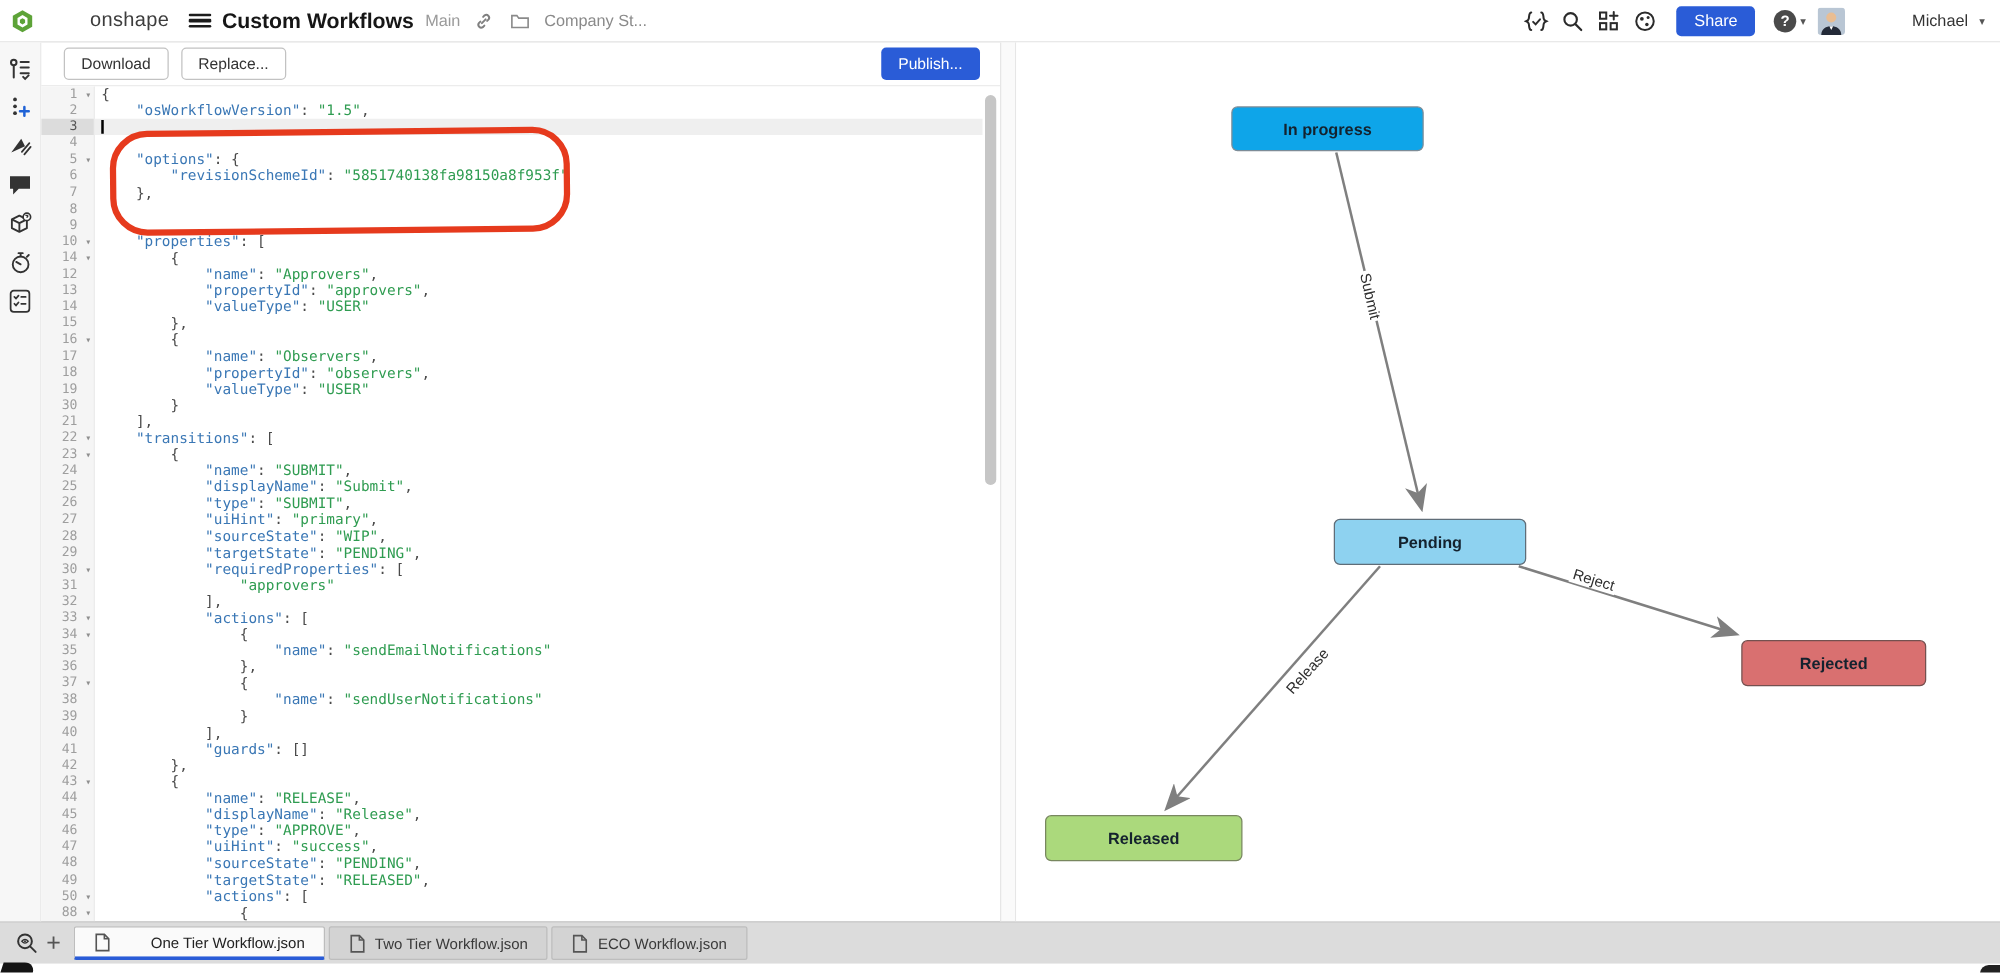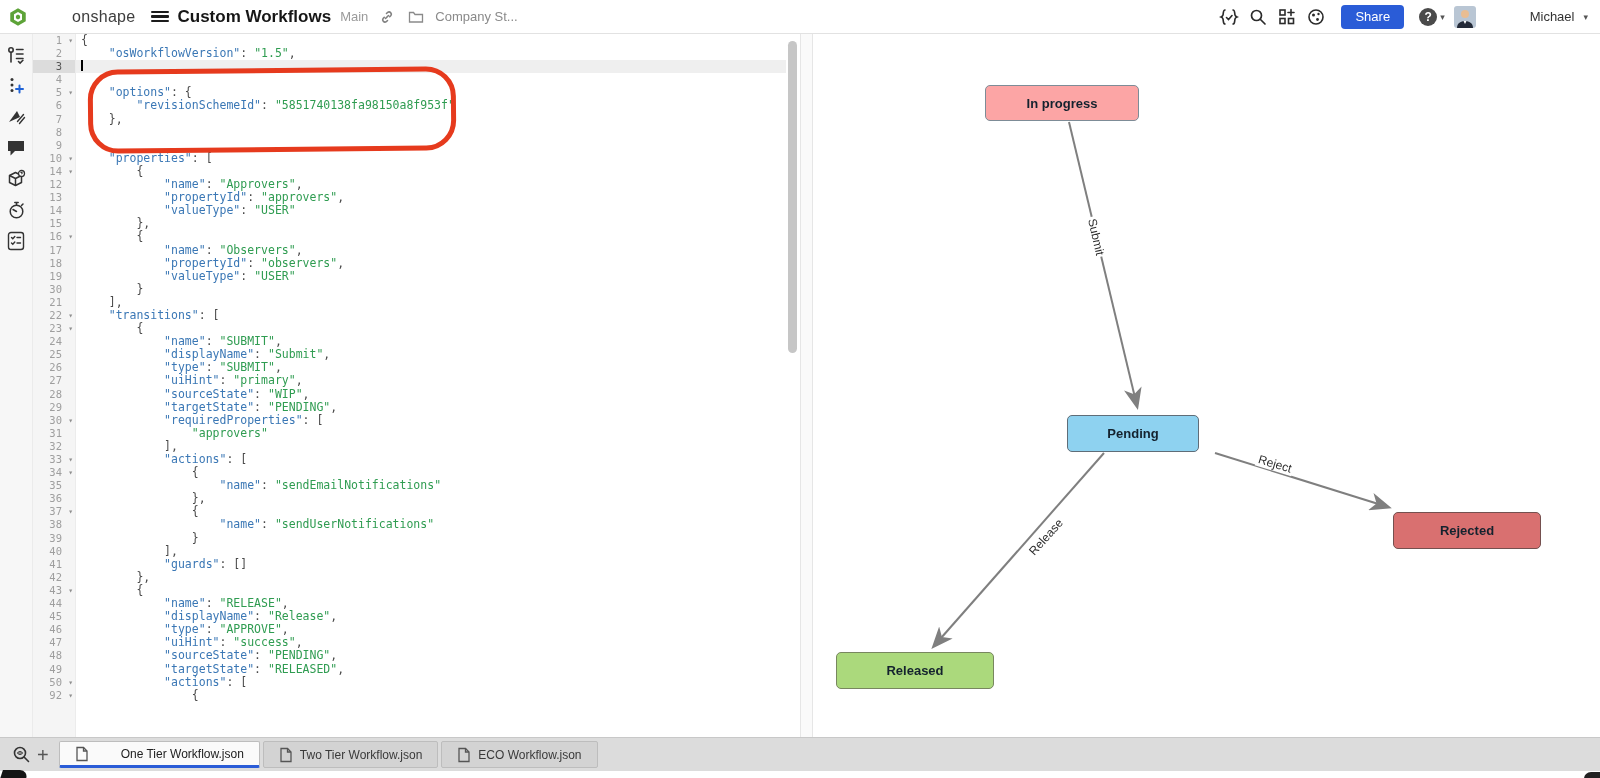--- a/index.html
+++ b/index.html
@@ -183,20 +183,26 @@
     </span>
     <span class="sb-ic">
       <svg class="ln" width="20" height="20" viewBox="0 0 20 20" fill="none" stroke="#333" stroke-width="1.4" stroke-linecap="round">
         <rect x="2.5" y="1.5" width="15" height="17" rx="2.5"></rect>
         <path d="M5.5 6.5l1.3 1.3 2-2.3M11 6.5h3.5M5.5 12l1.3 1.3 2-2.3M11 12h3.5"></path>
       </svg>
     </span>
   </aside>
 
   <section class="editor">
+    <div class="toolbar">
+      <button class="tb-btn">Download</button>
+      <button class="tb-btn">Replace...</button>
+      <span class="tb-sp"></span>
+      <button class="publish-btn">Publish...</button>
+    </div>
     <div class="codearea">
       <div class="gutter">
           <div class="gl"><span>1</span><i class="fold">▾</i></div>
           <div class="gl"><span>2</span></div>
           <div class="gl act"><span>3</span></div>
           <div class="gl"><span>4</span></div>
           <div class="gl"><span>5</span><i class="fold">▾</i></div>
           <div class="gl"><span>6</span></div>
           <div class="gl"><span>7</span></div>
           <div class="gl"><span>8</span></div>
@@ -235,21 +241,21 @@
           <div class="gl"><span>41</span></div>
           <div class="gl"><span>42</span></div>
           <div class="gl"><span>43</span><i class="fold">▾</i></div>
           <div class="gl"><span>44</span></div>
           <div class="gl"><span>45</span></div>
           <div class="gl"><span>46</span></div>
           <div class="gl"><span>47</span></div>
           <div class="gl"><span>48</span></div>
           <div class="gl"><span>49</span></div>
           <div class="gl"><span>50</span><i class="fold">▾</i></div>
-          <div class="gl"><span>92</span><i class="fold">▾</i></div>
+          <div class="gl"><span>88</span><i class="fold">▾</i></div>
         </div>
       <div class="codelines">
           <div class="cl"><span></span><span class="tk-p">{</span></div>
           <div class="cl"><span>    </span><span class="tk-key">"osWorkflowVersion"</span><span class="tk-p">: </span><span class="tk-str">"1.5"</span><span class="tk-p">,</span></div>
           <div class="cl act"><span></span><span class="cursor"></span></div>
           <div class="cl"><span></span></div>
           <div class="cl"><span>    </span><span class="tk-key">"options"</span><span class="tk-p">: {</span></div>
           <div class="cl"><span>        </span><span class="tk-key">"revisionSchemeId"</span><span class="tk-p">: </span><span class="tk-str">"5851740138fa98150a8f953f"</span></div>
           <div class="cl"><span>    </span><span class="tk-p">},</span></div>
           <div class="cl"><span></span></div>
@@ -313,24 +319,24 @@
           <path d="M0 0 L11 4.5 L0 9 L3 4.5 z" fill="#7f7f7f"></path>
         </marker>
       </defs>
       <g id="edge-lines">
           <line x1="256" y1="88" x2="324" y2="372" stroke="#7f7f7f" stroke-width="2" marker-end="url(#arrow)"></line>
           <line x1="402" y1="419" x2="575" y2="473" stroke="#7f7f7f" stroke-width="2" marker-end="url(#arrow)"></line>
           <line x1="291" y1="419" x2="121" y2="612" stroke="#7f7f7f" stroke-width="2" marker-end="url(#arrow)"></line>
         </g>
     </svg>
     <div id="node-layer">
-        <div class="node" style="left: 172px; top: 51px; width: 154px; height: 36px; background: #fca5a5; border: 1.5px solid rgb(125, 140, 151);">
+        <div class="node" style="left: 172px; top: 51px; width: 154px; height: 36px; background: #0ea5e9; border: 1.5px solid rgb(125, 140, 151);">
           <span>In progress</span>
         </div>
-        <div class="node" style="left: 254px; top: 381px; width: 132px; height: 37px; background: rgb(142, 210, 240); border: 1.5px solid rgb(95, 109, 120);">
+        <div class="node" style="left: 254px; top: 381px; width: 154px; height: 37px; background: rgb(142, 210, 240); border: 1.5px solid rgb(95, 109, 120);">
           <span>Pending</span>
         </div>
         <div class="node" style="left: 580px; top: 478px; width: 148px; height: 37px; background: rgb(217, 112, 112); border: 1.5px solid rgb(116, 80, 79);">
           <span>Rejected</span>
         </div>
         <div class="node" style="left: 23px; top: 618px; width: 158px; height: 37px; background: rgb(171, 217, 124); border: 1.5px solid rgb(120, 135, 95);">
           <span>Released</span>
         </div>
       </div>
     <div id="edge-label-layer">

